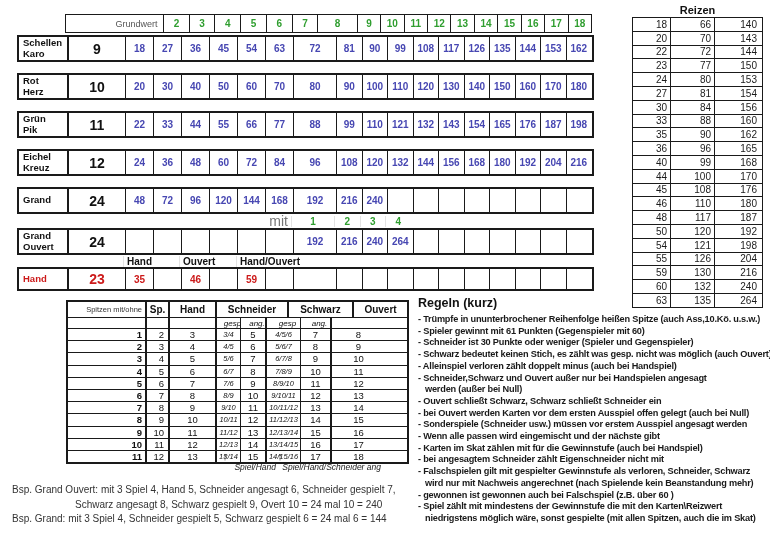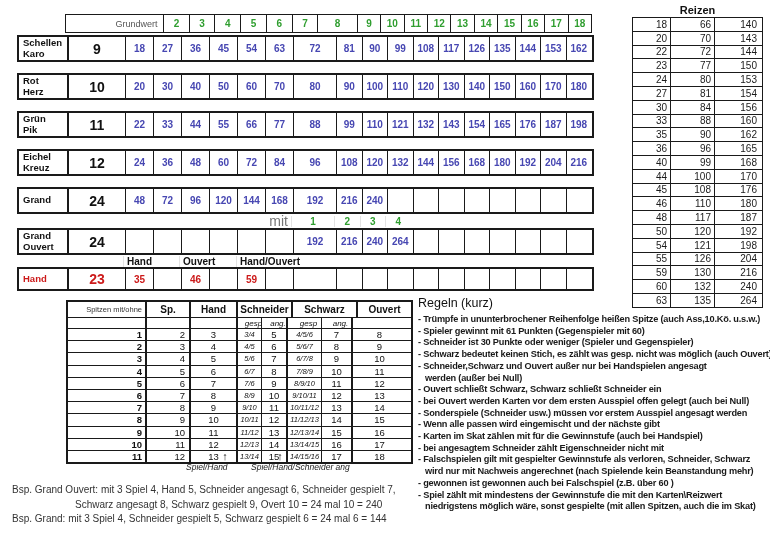--- a/index.html
+++ b/index.html
@@ -43,39 +43,39 @@
   .rz-c0{width:37px;} .rz-c1{width:44px;} .rz-c2{width:46px;}
   
   .sp-table{position:absolute;left:66px;top:300px;border:2px solid #1a1a1a;box-sizing:border-box;}
   .sp-row{display:flex;border-top:1px solid #1a1a1a;height:11.2px;}
   .sp-head{border-top:none;height:15px;text-align:right;}
   .sp-sub{height:10px;}
   .sp-cell{box-sizing:border-box;border-left:1px solid #1a1a1a;display:flex;align-items:center;
            justify-content:center;font-size:9.5px;}
   .sp-cell:first-child{border-left:none;}
   .sp-cell.thick{border-left-width:2px;}
-  .w-spz{width:77px;} .w-sp{width:44px;} .w-hand{width:47px;} .w-schn{width:55px;} .w-schw{width:65px;}
+  .w-spz{width:77px;} .w-sp{width:23px;} .w-hand{width:47px;} .w-schn{width:72px;} .w-schw{width:65px;}
   .w-ouv{width:55px;} .w-g25{width:25px;} .w-a25{width:25px;} .w-g35{width:35px;} .w-a30{width:30px;}
   .head{font-weight:bold;font-size:10px;}
   .small-head{font-size:7.5px;justify-content:flex-end;padding-right:3px;color:#333;}
   .ital{font-style:italic;font-size:8px;padding-left:8px;}
   .idx{justify-content:flex-end;font-weight:bold;padding-right:3px;}
   .rnum{justify-content:flex-end;padding-right:4px;}
   .cnum{justify-content:center;}
   .gnum{justify-content:center;font-style:italic;font-size:7.5px;}
   
   .arrow{position:absolute;text-align:center;font-size:11px;font-weight:bold;}
   .a1{left:195px;top:450px;width:60px;}
   .a2{left:250px;top:450px;width:60px;}
-  .arrow-label{position:absolute;text-align:left;font-size:8.5px;font-style:italic;color:#222;}
+  .arrow-label{position:absolute;text-align:right;font-size:8.5px;font-style:italic;color:#222;}
   .al1{left:186px;top:462px;width:90px;}
   .al2{left:251px;top:462px;width:130px;}
   
   .rules{position:absolute;left:418px;top:296px;width:350px;}
-  .rules-title{font-weight:normal;font-size:12.5px;margin-bottom:4px;}
+  .rules-title{font-weight:bold;font-size:12.5px;margin-bottom:4px;}
   .rule-line{font-size:9.2px;font-weight:bold;line-height:11.7px;white-space:nowrap;letter-spacing:-0.2px;color:#1a1a1a;}
   .rule-line.cont{padding-left:7px;}
   
   .examples{position:absolute;left:12px;top:483px;width:450px;}
   .ex-line{font-size:10px;line-height:14.5px;color:#333;white-space:nowrap;}
   .ex-line.indent{padding-left:63px;}
 </style>
 </head>
 <body>
 
@@ -535,20 +535,21 @@
   <div class="arrow a2">↑</div>
   <div class="arrow-label al2">Spiel/Hand/Schneider ang</div>
 
   <div class="rules">
     <div class="rules-title">Regeln (kurz)</div>
     <div>
         <div class="rule-line">- Trümpfe in ununterbrochener Reihenfolge heißen Spitze (auch Ass,10.Kö. u.s.w.)</div>
         <div class="rule-line">- Spieler gewinnt mit 61 Punkten (Gegenspieler mit 60)</div>
         <div class="rule-line">- Schneider ist 30 Punkte oder weniger (Spieler und Gegenspieler)</div>
         <div class="rule-line">- Schwarz bedeutet keinen Stich, es zählt was gesp. nicht was möglich (auch Ouvert)</div>
+        <div class="rule-line">- Alleinspiel verloren zählt doppelt minus (auch bei Handspiel)</div>
         <div class="rule-line">- Schneider,Schwarz und Ouvert außer nur bei Handspielen angesagt</div>
         <div class="rule-line cont">werden (außer bei Null)</div>
         <div class="rule-line">- Ouvert schließt Schwarz, Schwarz schließt Schneider ein</div>
         <div class="rule-line">- bei Ouvert werden Karten vor dem ersten Ausspiel offen gelegt (auch bei Null)</div>
         <div class="rule-line">- Sonderspiele (Schneider usw.) müssen vor erstem Ausspiel angesagt werden</div>
         <div class="rule-line">- Wenn alle passen wird eingemischt und der nächste gibt</div>
         <div class="rule-line">- Karten im Skat zählen mit für die Gewinnstufe (auch bei Handspiel)</div>
         <div class="rule-line">- bei angesagtem Schneider zählt Eigenschneider nicht mit</div>
         <div class="rule-line">- Falschspielen gilt mit gespielter Gewinnstufe als verloren, Schneider, Schwarz</div>
         <div class="rule-line cont">wird nur mit Nachweis angerechnet (nach Spielende kein Beanstandung mehr)</div>

